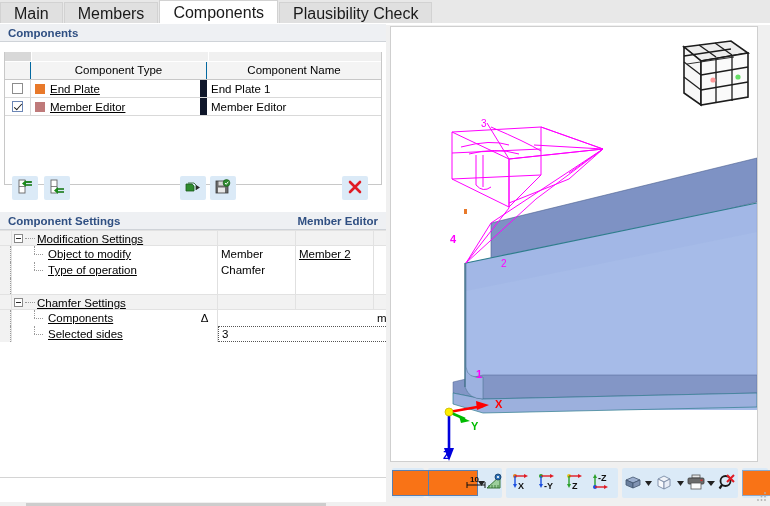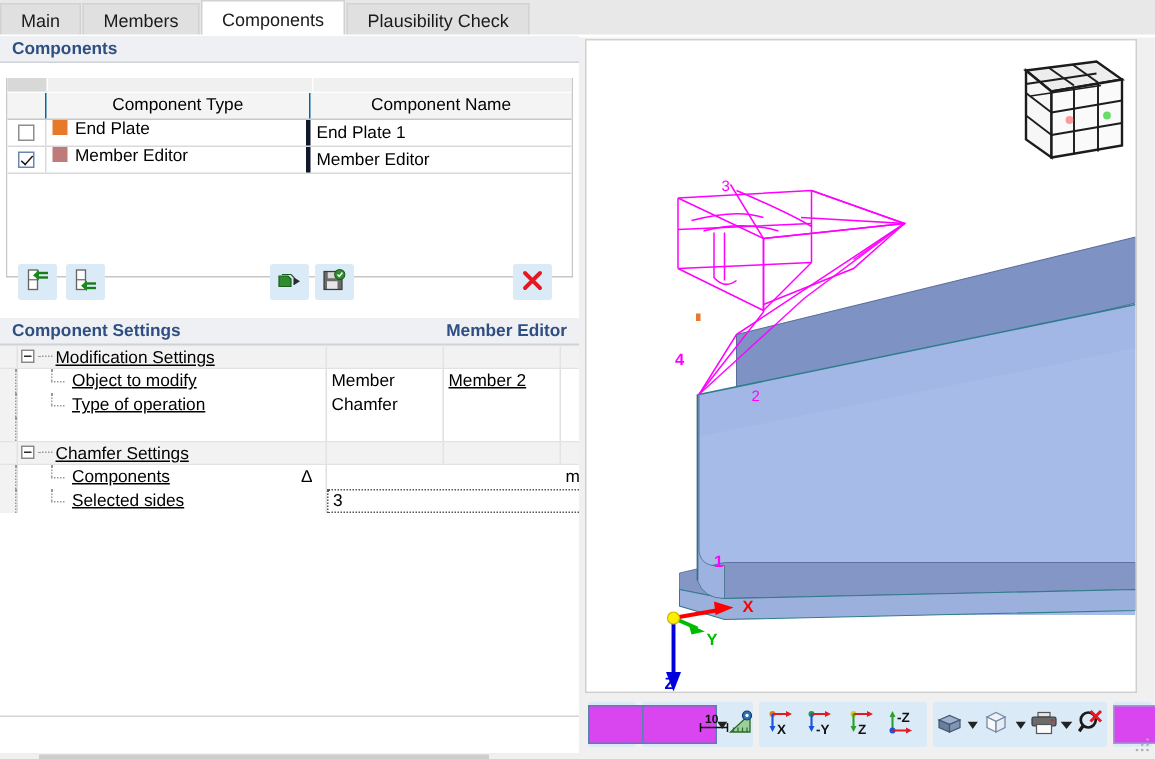--- a/index.html
+++ b/index.html
@@ -33,21 +33,21 @@
   }
   .tabstrip {
     display: flex;
     align-items: flex-end;
     height: 24px;
   }
   .tab {
     height: 22px;
     line-height: 22px;
     padding: 0 13px;
-    font-size: 12px;
+    font-size: 16px;
     color: #1a1a1a;
     background: #e0e0e0;
     border: 1px solid #d2d2d2;
     border-bottom: none;
     margin-right: 1px;
     box-sizing: border-box;
     white-space: nowrap;
     cursor: default;
   }
   .tab.active {
@@ -136,24 +136,25 @@
     background: #fff;
   }
   .comp-row .r0 {
     width: 26px;
     border-right: 1px solid #d9d9d9;
     display: flex; align-items: center; justify-content: center;
     box-sizing: border-box;
   }
   .comp-row .r1 {
     width: 176px;
-    border-right: 3px solid #0f172a;
-    display: flex; align-items: flex-start;
+    border-right: 7px solid #0f172a;
+    display: flex; align-items: center;
     padding-left: 4px;
     box-sizing: border-box;
+    text-decoration: underline;
   }
   .comp-row .r2 {
     flex: 1;
     display: flex; align-items: center;
     padding-left: 4px;
     box-sizing: border-box;
   }
   .chk {
     width: 11px; height: 11px;
     border: 1px solid #8d8d8d;
@@ -378,21 +379,21 @@
     align-items: center;
   }
   .vt-btn {
     width: 27px; height: 26px;
     display: flex; align-items: center; justify-content: center;
     cursor: default;
   }
   .vt-btn.framed {
     border: 1px solid #5a7fb0;
     box-sizing: border-box;
-    background: #d946ef;
+    background: #f97316;
     padding-left: 48px;
   }
   .vt-caret {
     width: 10px; height: 26px;
     display: flex; align-items: center; justify-content: center;
     font-size: 7px; color: #222;
     cursor: default;
   }
   .corner-grip {
     position: absolute;

